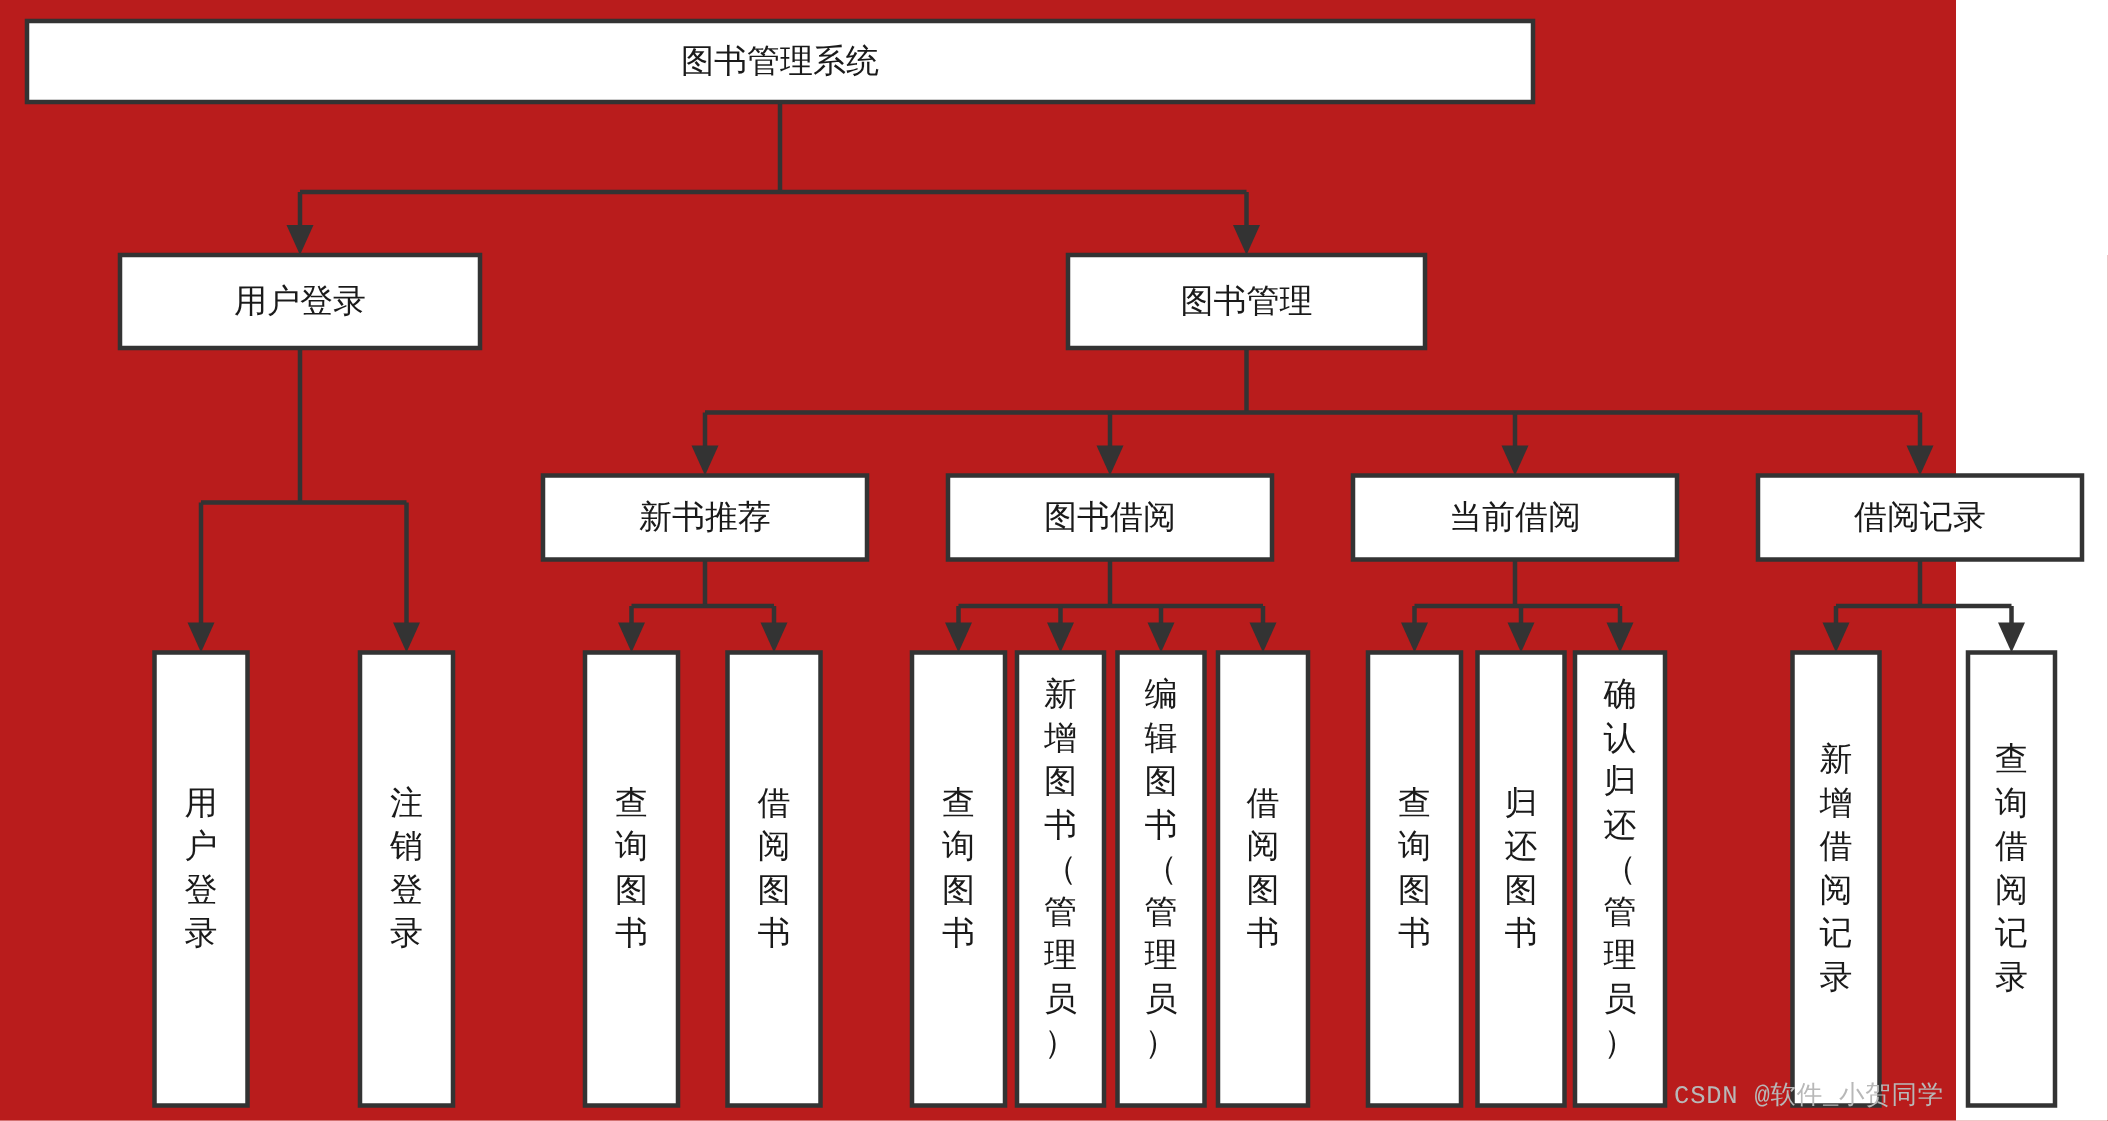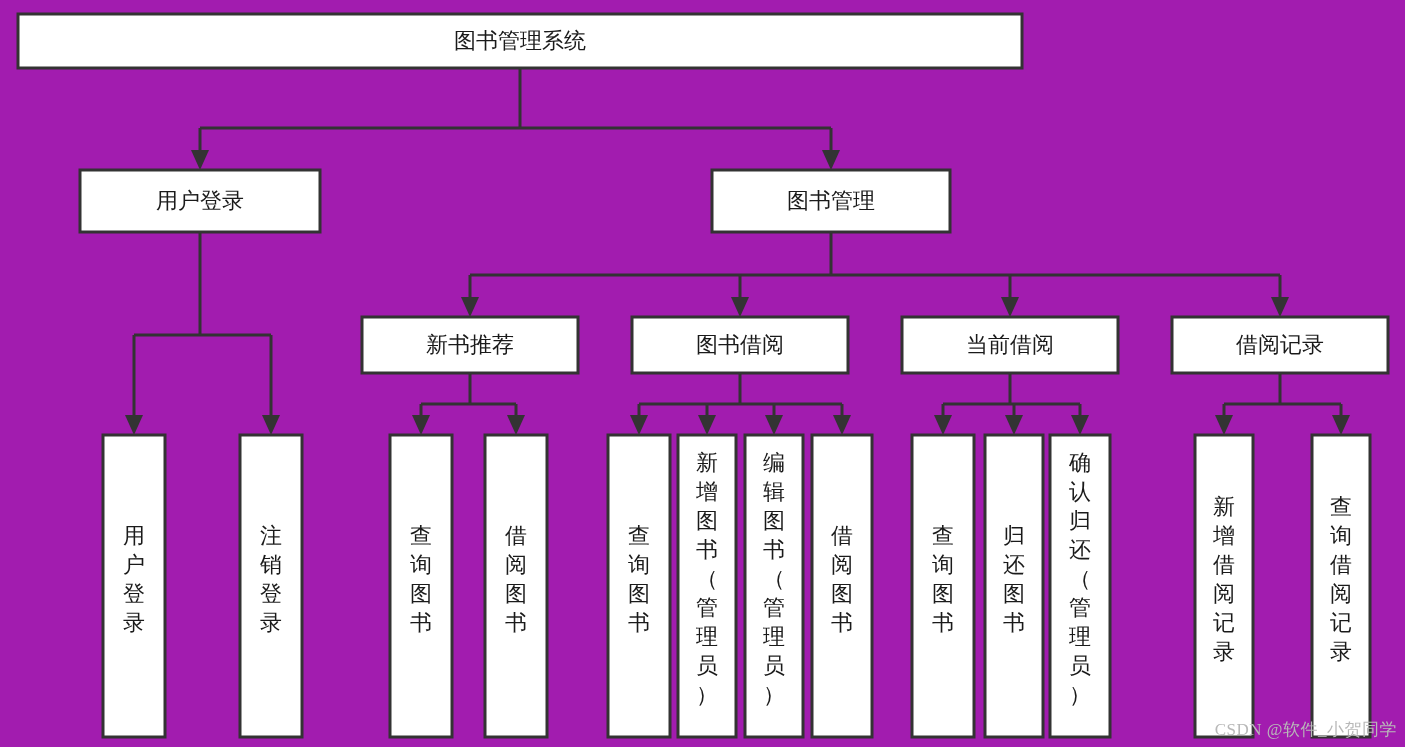--- a/index.html
+++ b/index.html
@@ -9,23 +9,23 @@
     background: #ffffff;
   }
   body {
     width: 1405px;
     height: 747px;
     font-family: "DejaVu Sans", "Liberation Sans", sans-serif;
     overflow: hidden;
   }
   #diagram-root {
     position: relative;
-    width: 1405px;
+    width: 1304px;
     height: 747px;
-    background: #a21caf;
+    background: #b91c1c;
   }
   svg.diagram {
     position: absolute;
     left: 0;
     top: 0;
     width: 1405px;
     height: 747px;
   }
   .node-box {
     fill: #ffffff;
@@ -52,21 +52,21 @@
   .node-label-v {
     font-family: "DejaVu Sans", "Liberation Sans", sans-serif;
     font-size: 22px;
     fill: #1a1a1a;
     text-anchor: middle;
   }
   .watermark {
     position: absolute;
     right: 8px;
     bottom: 6px;
-    font-family: Liberation Serif, serif;
+    font-family: Liberation Mono, monospace;
     font-size: 17px;
     color: #b8b8b8;
     letter-spacing: 0.5px;
     white-space: nowrap;
     user-select: none;
   }
 </style>
 </head>
 <body>
 

